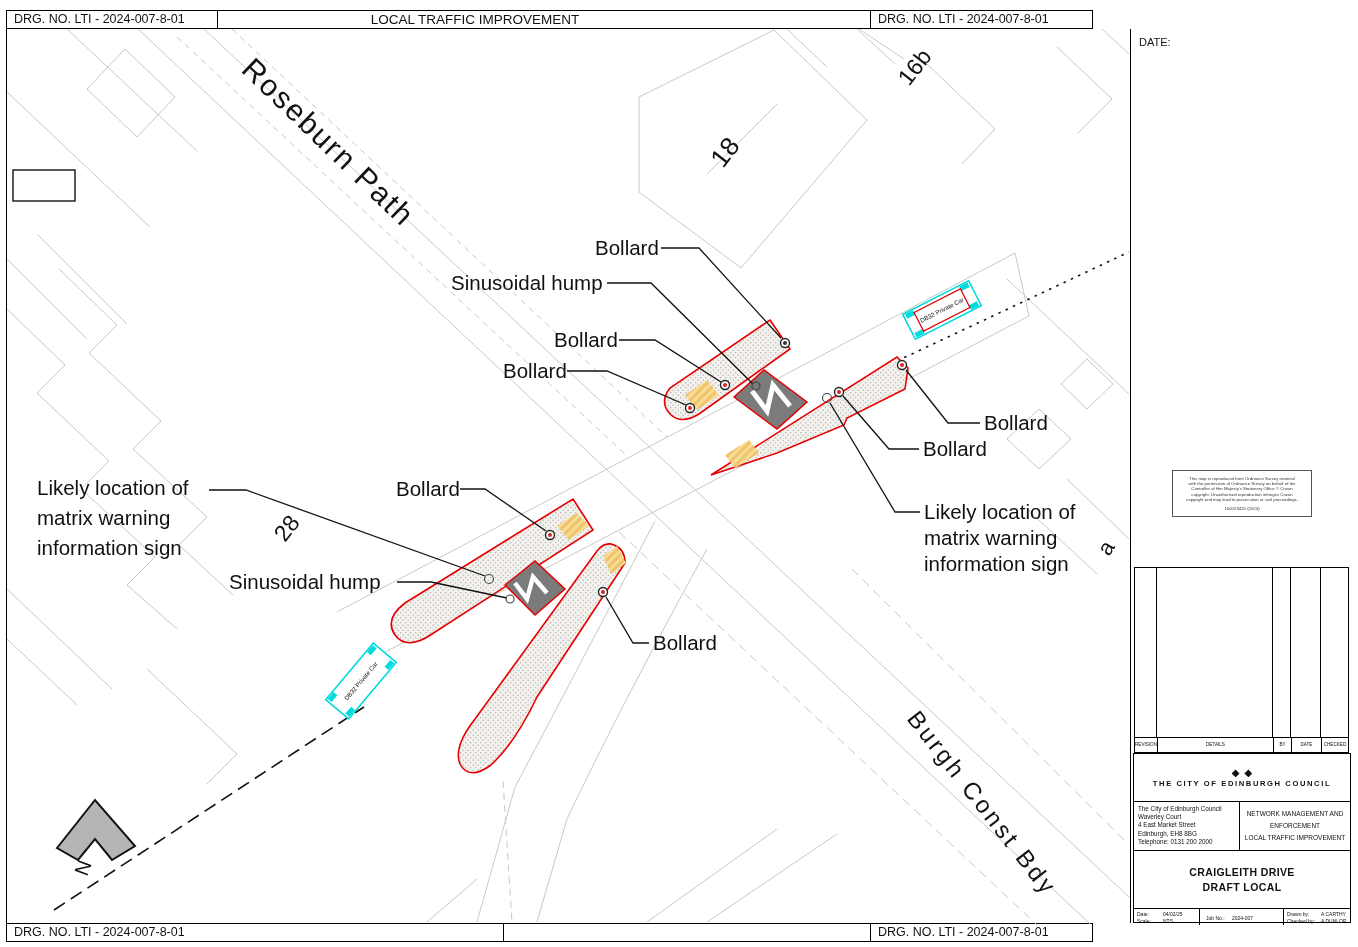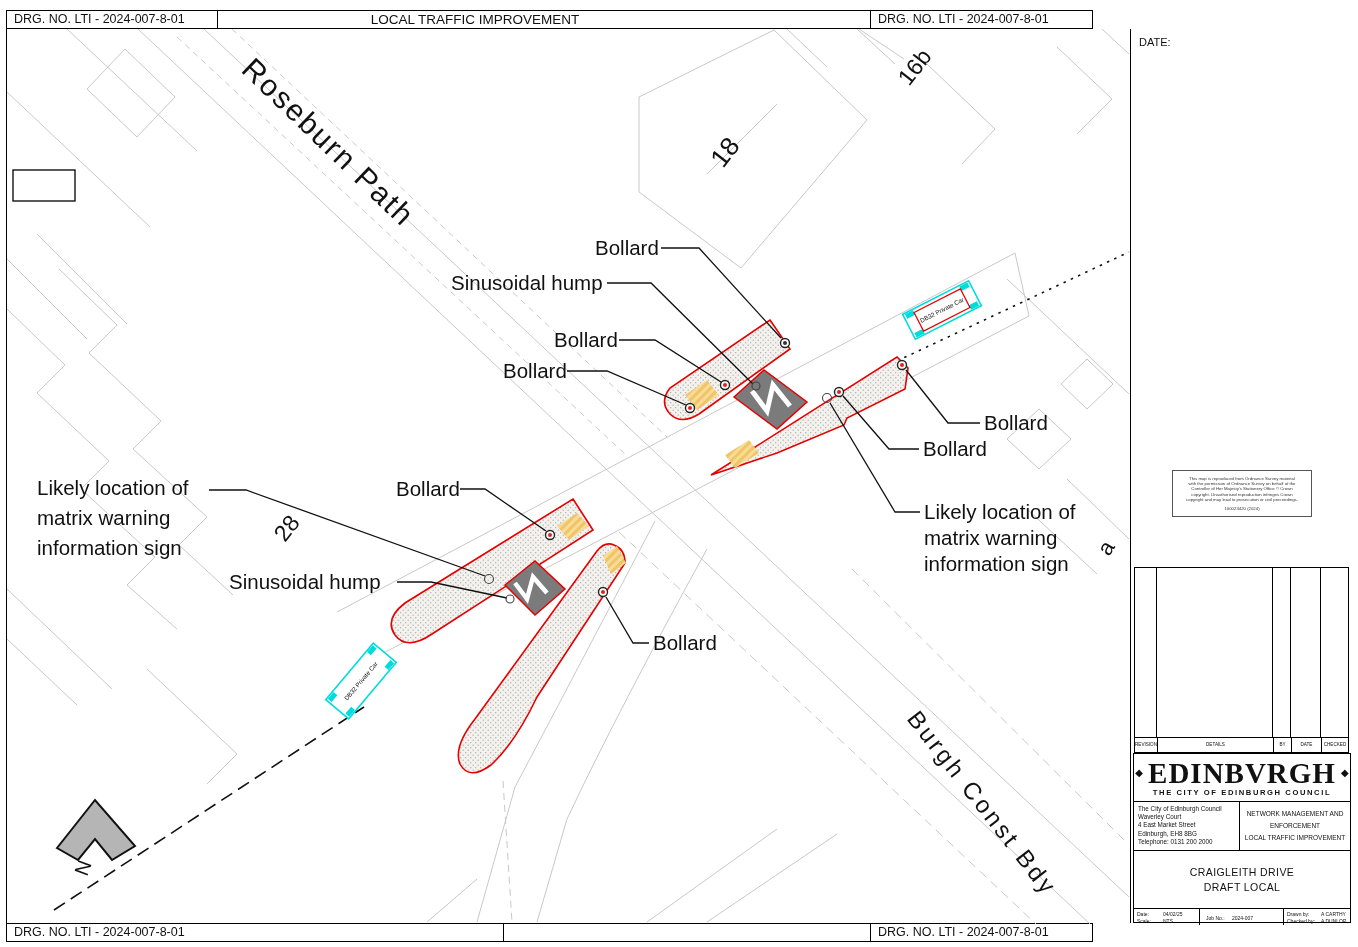--- a/index.html
+++ b/index.html
@@ -32,21 +32,21 @@
   .titleblock{position:absolute;left:2px;top:724px;width:218px;height:170px;border:1.2px solid #000;box-sizing:border-box;display:flex;flex-direction:column;}
   .logo-row{flex:0 0 47px;display:flex;flex-direction:column;align-items:center;justify-content:center;}
   .logo-line{display:flex;align-items:center;gap:5px;}
   .logo-name{font-family:"Liberation Serif", serif;font-weight:bold;font-size:29px;letter-spacing:1px;line-height:28px;}
   .logo-mark{font-size:10px;}
   .logo-sub{font-size:7.6px;font-weight:bold;letter-spacing:1.6px;margin-top:1px;}
   .addr-row{flex:0 0 48px;border-top:1.2px solid #000;display:flex;}
   .addr{flex:0 0 106px;border-right:1.2px solid #000;box-sizing:border-box;padding:3px 0 0 4px;font-size:6.3px;line-height:8.2px;}
   .dept{flex:1 1 auto;display:flex;flex-direction:column;justify-content:center;text-align:center;font-size:6.5px;line-height:12px;}
   .title-row{flex:0 0 57px;border-top:1.2px solid #000;display:flex;flex-direction:column;justify-content:center;text-align:center;
-             font-size:10.5px;line-height:15px;letter-spacing:0.4px;}
+             font-size:10.5px;line-height:15px;letter-spacing:0.4px;font-weight:bold;}
   .info-row{flex:1 1 auto;border-top:1.2px solid #000;display:flex;font-size:5px;}
   .ic{box-sizing:border-box;border-right:1.1px solid #000;padding:2px 0 0 3px;line-height:7px;}
   .ic:last-child{border-right:none;}
   .ic1{flex:0 0 66px;} .ic2{flex:0 0 84px;display:flex;align-items:center;padding-left:6px;} .ic3{flex:1 1 auto;}
   .kv span{display:inline-block;}
   .kv .k{min-width:26px;}
   .ic3 .k{min-width:34px;}
   svg text{fill:#111;}
 </style>
 </head>
@@ -275,21 +275,20 @@
             <div class="rc c3">BY</div>
             <div class="rc c4">DATE</div>
             <div class="rc c5">CHECKED</div>
           </div>
         </div>
 
         <div class="titleblock">
           <div class="logo-row">
             <div class="logo-line">
               <span class="logo-mark">◆</span>
-              <span class="logo-name">EDINBVRGH</span>
               <span class="logo-mark">◆</span>
             </div>
             <div class="logo-sub">THE CITY OF EDINBURGH COUNCIL</div>
           </div>
           <div class="addr-row">
             <div class="addr">
               <div>The City of Edinburgh Council</div>
               <div>Waverley Court</div>
               <div>4 East Market Street</div>
               <div>Edinburgh, EH8 8BG</div>

